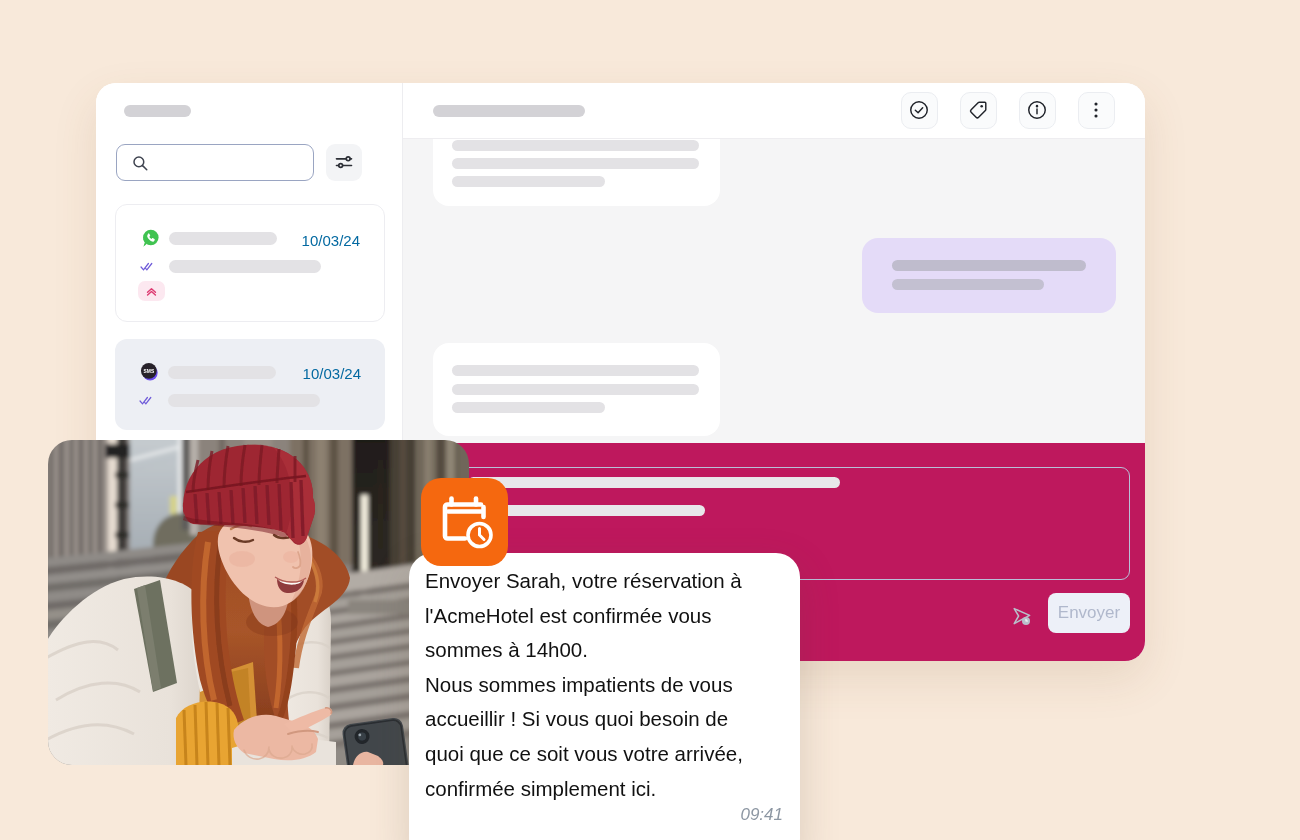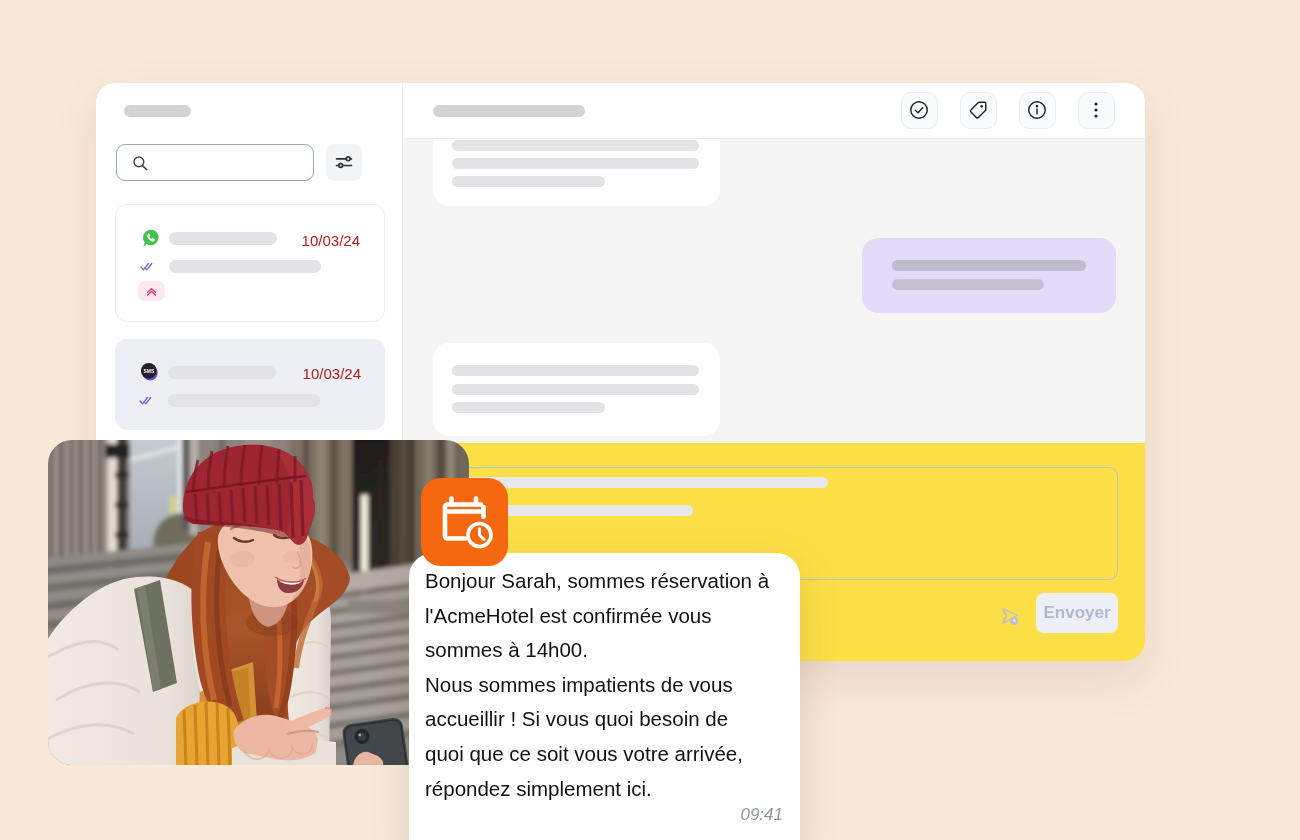--- a/index.html
+++ b/index.html
@@ -10,33 +10,33 @@
   
   .app { left:96px; top:83px; width:1049px; height:578px; background:#fff; border-radius:20px;
          box-shadow:0 18px 45px rgba(120,80,40,.12); position:absolute; overflow:hidden; }
   .sidebar { position:absolute; left:0; top:0; width:307px; height:578px; background:#fff; border-right:1px solid #ededf0; }
   .sb-skel { left:28px; top:22px; width:67px; height:12px; background:#d3d2d6; }
   .search { position:absolute; left:20px; top:61px; width:198px; height:37px; border:1.5px solid #9aa5c2; border-radius:9px; background:#fff; }
   .filterbtn { position:absolute; left:230px; top:61px; width:36px; height:37px; background:#f3f4f6; border-radius:9px; }
   .chatcard { position:absolute; left:19px; width:270px; border-radius:12px; }
   .c1 { top:121px; height:118px; background:#fff; border:1px solid #ededf1; }
   .c2 { top:256px; height:91px; background:#edeff4; }
-  .date { position:absolute; right:24px; font-size:15px; color:#b91c1c; }
+  .date { position:absolute; right:24px; font-size:15px; color:#0369a1; }
   .pinkbadge { position:absolute; left:22px; top:76px; width:27px; height:20px; background:#fce8f0; border-radius:7px; }
 
   
   .chatmain { position:absolute; left:307px; top:0; width:742px; height:578px; background:#f5f5f6; }
   .chathead { position:absolute; left:0; top:0; width:742px; height:56px; background:#fff; border-bottom:1px solid #eeedf0; }
   .hd-skel { left:30px; top:22px; width:152px; height:12px; background:#d3d2d6; }
   .hbtn { position:absolute; top:9px; width:37px; height:37px; background:#fafbfc; border:1px solid #ebedf1; border-radius:10px; }
   .bubble { position:absolute; border-radius:16px; background:#fff; }
   .bub1 { left:30px; top:35px; width:287px; height:88px; }
   .bub2 { left:30px; top:260px; width:287px; height:93px; }
   .bubp { left:459px; top:155px; width:254px; height:75px; background:#e4dbf8; }
-  .inputpanel { position:absolute; left:4px; top:360px; width:742px; height:218px; background:#fde047;font-weight:bold; }
+  .inputpanel { position:absolute; left:16px; top:360px; width:742px; height:218px; background:#be185d; }
   .inputbox { position:absolute; left:30px; top:24px; width:681px; height:113px; border:1.5px solid #b8bfd8; border-radius:9px; }
   .sendbtn { position:absolute; left:629px; top:150px; width:82px; height:40px; background:#edf0f8; border-radius:8px;
              color:#b0b8cc; font-size:17px; text-align:center; line-height:40px; }
 
   
   .msgcard { left:409px; top:553px; width:391px; height:310px; background:#fff; border-radius:24px;
              box-shadow:0 14px 40px rgba(90,70,50,.18); position:absolute; }
   .msgtext { position:absolute; left:16px; top:11px; width:360px; font-size:20.5px; line-height:34.6px; color:#111; }
   .msgtime { position:absolute; right:17px; top:252px; font-size:17px; color:#8d97a3;font-style:italic; }
 
@@ -414,27 +414,27 @@
       <circle cx="313" cy="299" r="4" fill="#394046"></circle>
       <circle cx="311" cy="297" r="1.4" fill="#9aa5ad"></circle>
     </g>
     <path d="M305 325 C307 316 313 311 320 312 L330 316 C334 319 336 322 335 325 Z" fill="#e9b6a1"></path>
   </g>
 </svg>
 </div>
 
 <div class="msgcard">
   <div class="msgtext">
-    <div>Bonjour Sarah, sommes réservation à</div>
+    <div>Envoyer Sarah, votre réservation à</div>
     <div>l'AcmeHotel est confirmée vous</div>
     <div>sommes à 14h00.</div>
     <div>Nous sommes impatients de vous</div>
     <div>accueillir ! Si vous quoi besoin de</div>
     <div>quoi que ce soit vous votre arrivée,</div>
-    <div>répondez simplement ici.</div>
+    <div>confirmée simplement ici.</div>
   </div>
   <div class="msgtime">09:41</div>
 </div>
 
 <div class="calicon">
   <svg width="87" height="88" viewBox="0 0 87 88">
     <g fill="none" stroke="#fff" stroke-width="4.6" stroke-linecap="round">
       <path d="M30.5 20.5 v6"></path>
       <path d="M55 20.5 v6"></path>
       <path d="M27 33.5 h33"></path>

